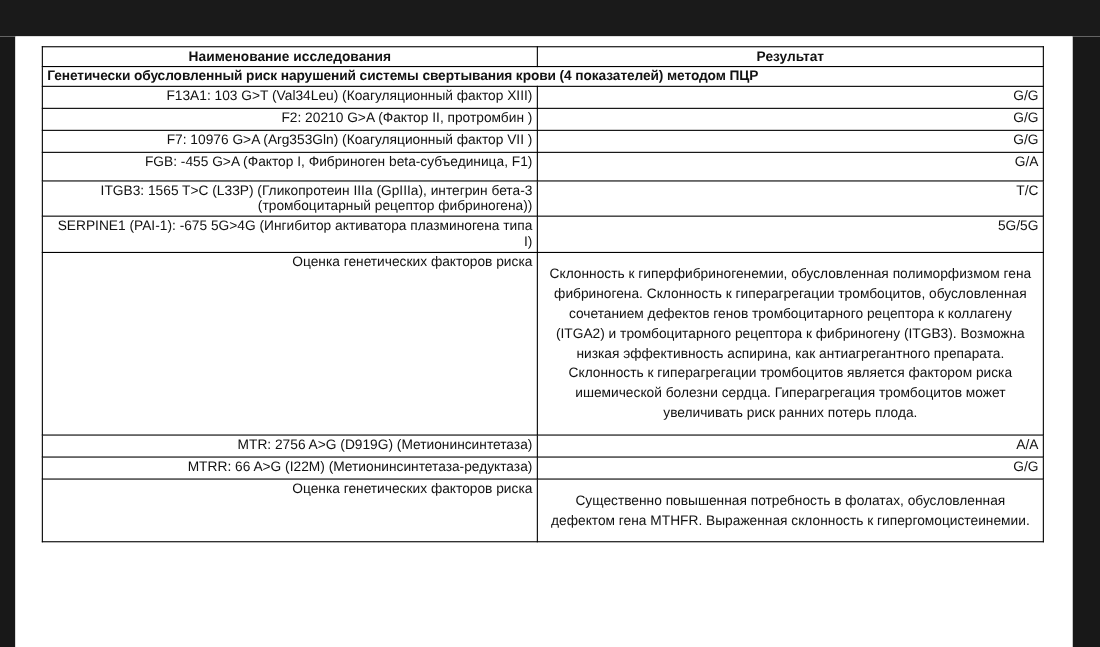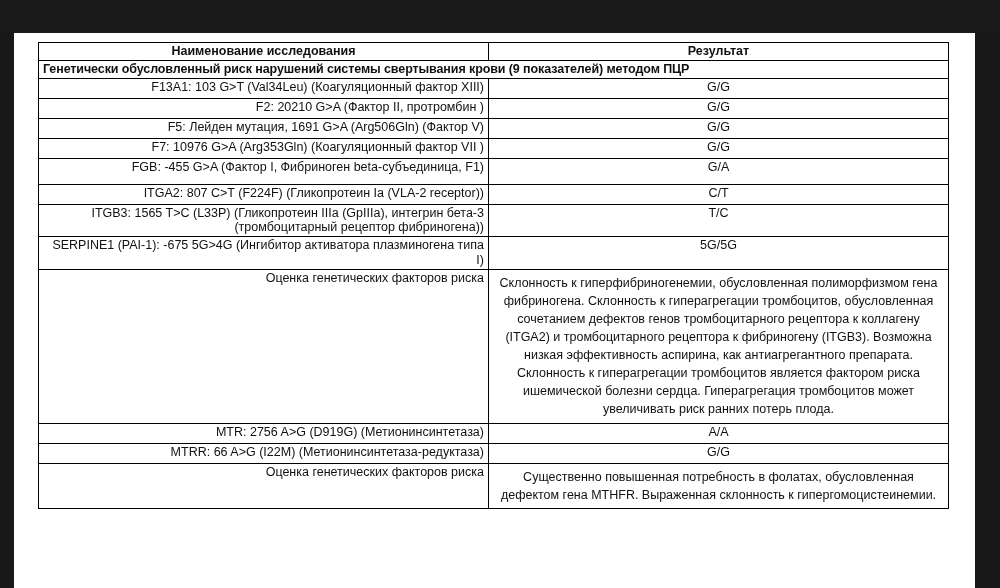--- a/index.html
+++ b/index.html
@@ -64,26 +64,26 @@
     font-size: 13px;
     text-align: left;
     padding: 3px 4px;
     letter-spacing: -0.1px;
   }
   td.name {
     text-align: right;
     white-space: normal;
   }
   td.res {
-    text-align: center;
+    text-align: right;
     padding-top: 2px;
   }
   td.res.para {
     text-align: center;
-    padding: 4px 10px;
+    padding: 10px 10px;
     line-height: 1.45;
   }
   .r-h1 { height: 20px; }
   .r-h2 { height: 26px; }
   .r-tall { height: 36px; }
 </style>
 </head>
 <body>
 
 <div class="screen">
@@ -100,46 +100,38 @@
       </colgroup>
       <thead>
         <tr>
           <th class="head">Наименование исследования</th>
           <th class="head">Результат</th>
         </tr>
       </thead>
       <tbody>
 
         <tr>
-          <td class="section" colspan="2">Генетически обусловленный риск нарушений системы свертывания крови (9 показателей) методом ПЦР</td>
+          <td class="section" colspan="2">Генетически обусловленный риск нарушений системы свертывания крови (4 показателей) методом ПЦР</td>
         </tr>
 
         <tr class="r-h1">
           <td class="name">F13A1: 103 G&gt;T (Val34Leu) (Коагуляционный фактор XIII)</td>
           <td class="res">G/G</td>
         </tr>
         <tr class="r-h1">
           <td class="name">F2: 20210 G&gt;A (Фактор II, протромбин )</td>
           <td class="res">G/G</td>
         </tr>
         <tr class="r-h1">
-          <td class="name">F5: Лейден мутация, 1691 G&gt;A (Arg506Gln) (Фактор V)</td>
-          <td class="res">G/G</td>
-        </tr>
-        <tr class="r-h1">
           <td class="name">F7: 10976 G&gt;A (Arg353Gln) (Коагуляционный фактор VII )</td>
           <td class="res">G/G</td>
         </tr>
         <tr class="r-h2">
           <td class="name">FGB: -455 G&gt;A (Фактор I, Фибриноген beta-субъединица,  F1)</td>
           <td class="res">G/A</td>
-        </tr>
-        <tr class="r-h1">
-          <td class="name">ITGA2: 807 C&gt;T (F224F) (Гликопротеин Ia (VLA-2 receptor))</td>
-          <td class="res">C/T</td>
         </tr>
         <tr class="r-h2">
           <td class="name">ITGB3: 1565 T&gt;C (L33P) (Гликопротеин IIIa (GpIIIa), интегрин бета-3   (тромбоцитарный рецептор фибриногена))</td>
           <td class="res">T/C</td>
         </tr>
         <tr class="r-h2">
           <td class="name">SERPINE1 (PAI-1): -675 5G&gt;4G (Ингибитор активатора плазминогена  типа  I)</td>
           <td class="res">5G/5G</td>
         </tr>
 

